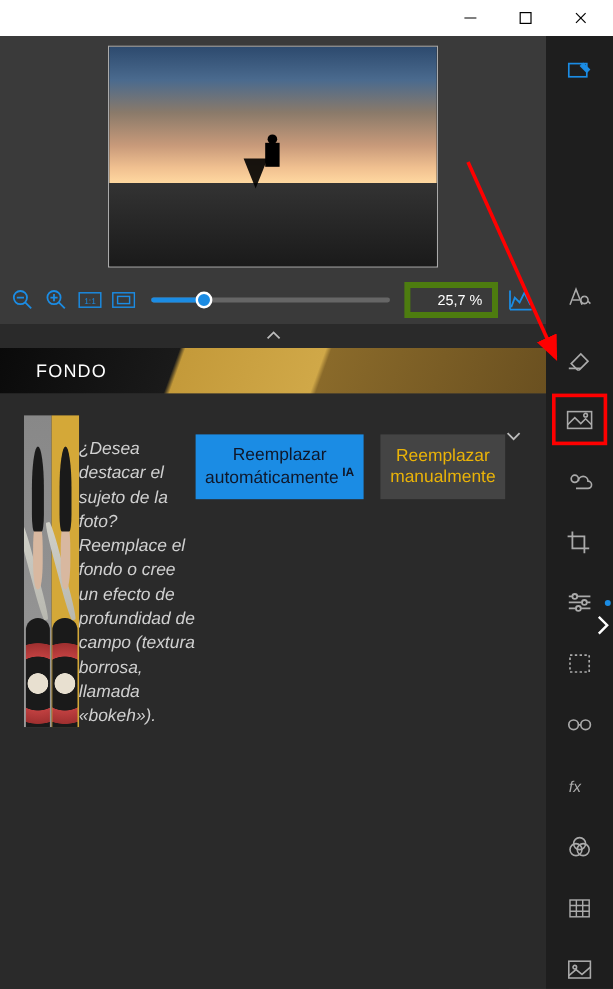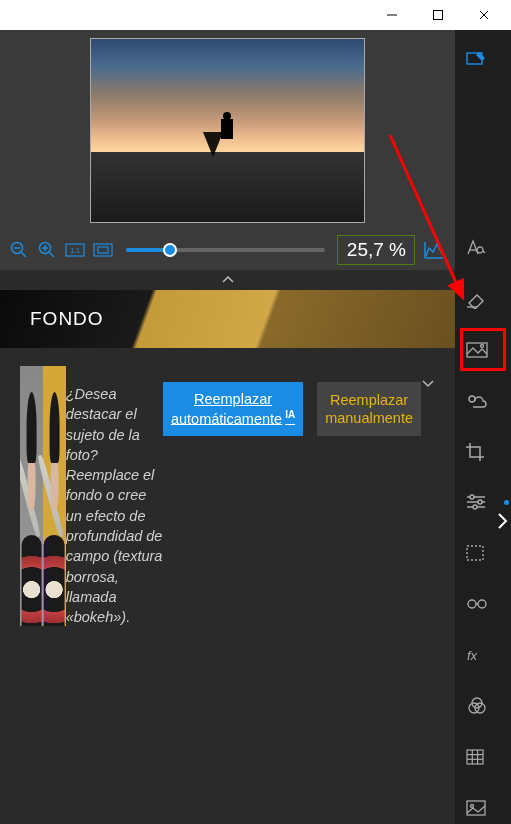--- a/index.html
+++ b/index.html
@@ -140,56 +140,56 @@
     left: 22%; top: 50%;
     width: 14px; height: 14px;
     border-radius: 50%;
     background: #1b8ce4;
     border: 2px solid #fff;
     transform: translate(-50%, -50%);
   }
   .zoom-value {
     width: 78px;
     height: 30px;
-    border: 1px solid #4d7c0f;
+    border: 5px solid #4d7c0f;
     background: #3a3a3a;
     color: #fff;
     text-align: center;
     padding: 0 8px;
     display: flex;
     align-items: center;
     justify-content: flex-end;
-    font-size: 19px;
+    font-size: 12px;
   }
   .histogram-ico {
     width: 26px; height: 26px;
     display: flex; align-items: center; justify-content: center;
     color: #1b8ce4;
     cursor: pointer;
   }
 
   .collapse-row {
     height: 20px;
     display: flex;
     justify-content: center;
     align-items: center;
     background: #2a2a2a;
     cursor: pointer;
     color: #bbb;
   }
 
   
   .section-header {
-    height: 58px;
+    height: 38px;
     background: linear-gradient(110deg, #0a0a0a 0%, #1a1a1a 32%, #c49a3a 33%, #d0a848 58%, #8a6a2a 59%, #6a5020 100%);
     display: flex;
     align-items: center;
     padding-left: 30px;
     color: #fff;
-    font-size: 19px;
+    font-size: 15px;
     letter-spacing: 1px;
   }
 
   
   .content-panel {
     flex: 1;
     background: #2a2a2a;
     padding: 18px 20px 10px;
     display: flex;
     flex-direction: row;
@@ -264,21 +264,21 @@
     display: flex;
     align-items: center;
     justify-content: center;
     font-size: 14.5px;
     cursor: pointer;
     text-align: center;
     line-height: 1.25;
     padding: 0 8px;
     position: relative;
   }
-  .btn.primary { background: #1b8ce4; color: #ffffff; text-decoration: underline; }
+  .btn.primary { background: #1b8ce4; color: #0f172a; }
   .btn.secondary { background: #444; color: #eab308; }
   .ia-badge {
     font-size: 10px;
     font-weight: bold;
     margin-left: 3px;
     vertical-align: super;
   }
 
   .collapse-bottom {
     height: 22px;
@@ -298,20 +298,21 @@
     flex-direction: column;
     align-items: center;
     padding-top: 14px;
     gap: 18px;
     position: relative;
   }
   .tool {
     width: 36px; height: 36px;
     display: flex;
     align-items: center;
+    justify-content: center;
     color: #aaa;
     cursor: pointer;
     position: relative;
   }
   .tool.active { color: #1b8ce4; }
   .tool.highlighted {
     outline: 3px solid #ff0000;
     outline-offset: 2px;
   }
   .tool-slider-dot {

